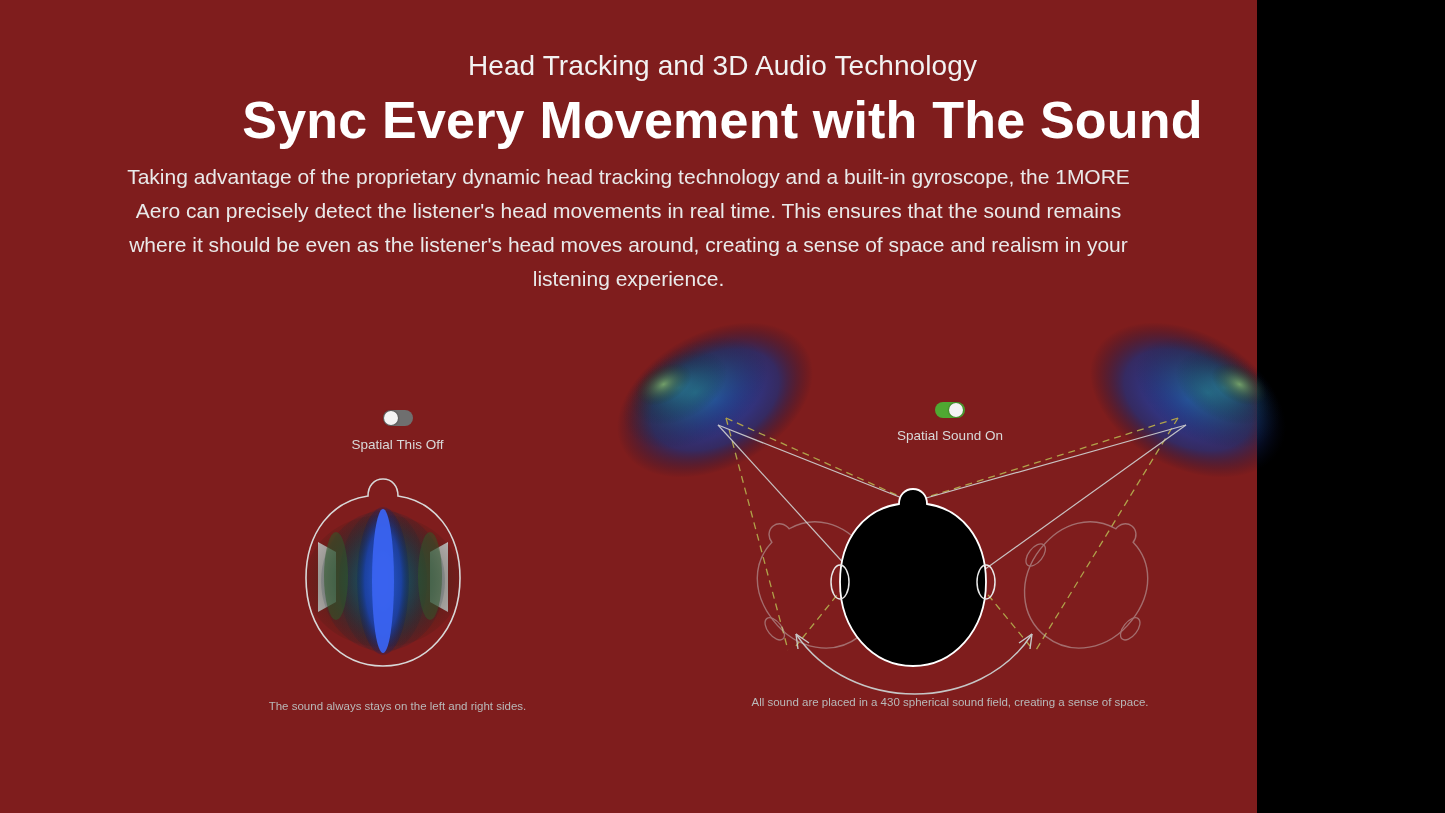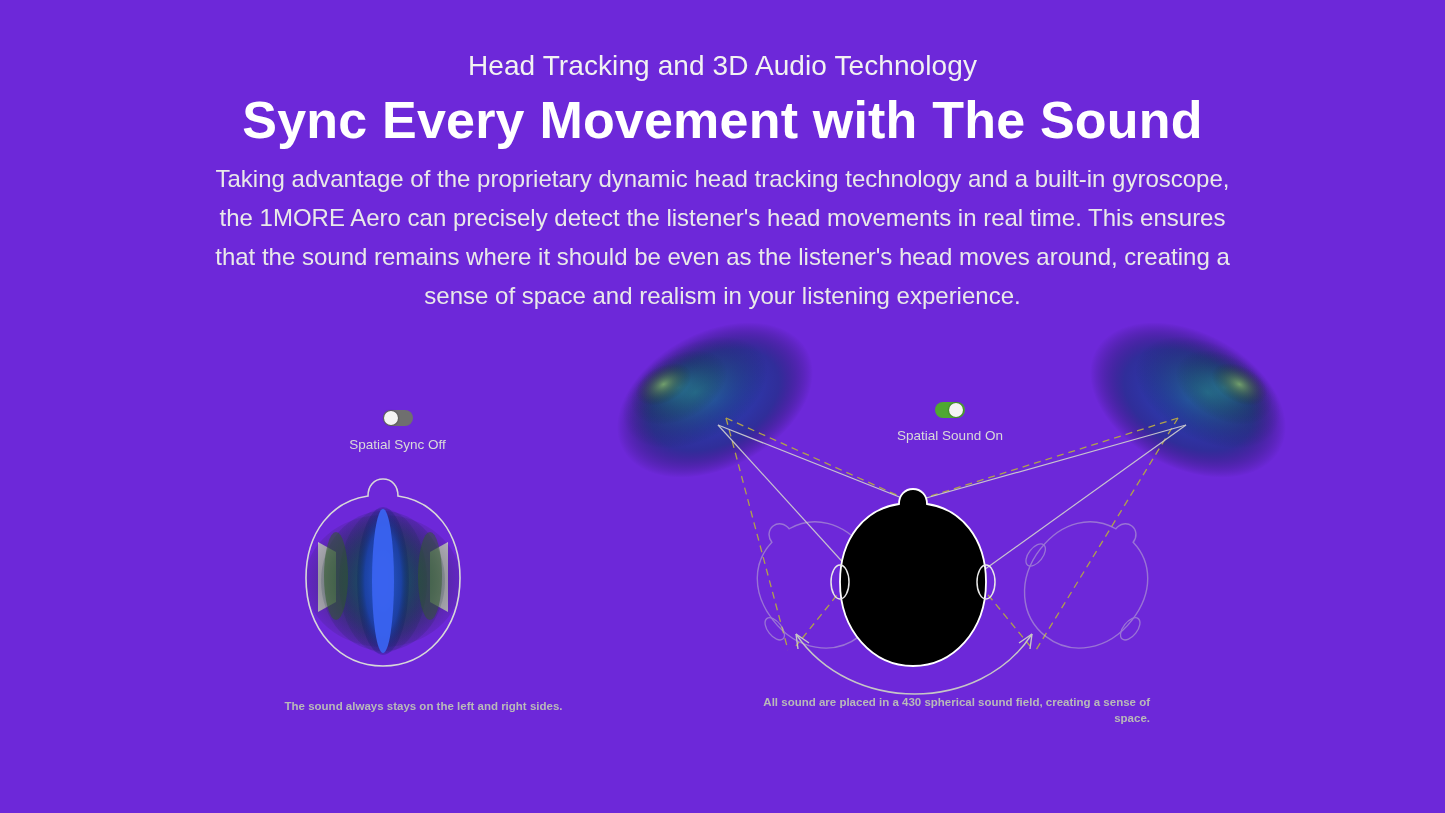--- a/index.html
+++ b/index.html
@@ -3,36 +3,36 @@
 <meta charset="utf-8">
 <title>Head Tracking and 3D Audio Technology</title>
 <style>
   * { margin:0; padding:0; box-sizing:border-box; }
   html, body {
     width:1445px; height:813px;
     background:#000;
     font-family:"Liberation Sans", sans-serif;
     overflow:hidden;
   }
-  .stage { position:relative; width:1445px; height:813px; background:#6d28d9; }
+  .stage { position:relative; width:1257px; height:813px; background:#7f1d1d; }
 
   
   .header { position:absolute; left:0; top:48px; width:1445px; text-align:center; }
   .eyebrow {
     font-size:28px; font-weight:400; color:#f2f2f2;
     letter-spacing:.1px; line-height:1.3;
   }
   .headline {
     font-size:52px; font-weight:700; color:#ffffff;
     letter-spacing:.2px; line-height:1.25; margin-top:4px;
   }
   .intro {
     position:absolute; left:50%; transform:translateX(-50%);
     top:160px; width:1030px; text-align:center;
-    font-size:24px; line-height:1.62; color:#e9e9e9; font-weight:400;
+    font-size:21px; line-height:1.62; color:#e9e9e9; font-weight:400;
   }
 
   
   .panels { position:absolute; left:0; top:290px; width:1445px; height:470px; }
   .panel { position:absolute; top:0; height:470px; }
   .panel-left  { left:140px;  width:515px; }
   .panel-right { left:600px;  width:700px; }
 
   .toggle-wrap { position:absolute; width:100%; text-align:center; }
   .toggle-left  { top:118px; }
@@ -52,22 +52,22 @@
   .switch.off .knob { left:1px; }
   .switch.on  .knob { left:14px; }
 
   .toggle-label {
     margin-top:11px; font-size:13.5px; color:#d9d9d9; font-weight:400;
   }
   .toggle-right .toggle-label { margin-top:10px; }
 
   .caption {
     position:absolute; left:50%; transform:translateX(-50%);
-    text-align:right; font-size:11.5px; line-height:1.42;
-    color:#b9b9b9; font-weight:700; width:330px;
+    text-align:center; font-size:11.5px; line-height:1.42;
+    color:#b9b9b9; font-weight:400; width:330px;
   }
   .caption-left  { top:408px; }
   .caption-right { top:404px; width:400px; }
 
   .art { position:absolute; left:0; top:0; width:100%; height:470px; pointer-events:none; }
 </style>
 </head>
 <body>
 
 <div class="stage">
@@ -122,21 +122,21 @@
 
         <path d="M258,206 c0,-10 -6,-17 -15,-17 c-9,0 -15,7 -15,17
                  c-36,5 -62,36 -62,82 c0,52 34,88 77,88
                  c43,0 77,-36 77,-88 c0,-46 -26,-77 -62,-82 z" fill="none" stroke="#d8d8d8" stroke-width="1.6"></path>
       </svg>
 
       <div class="toggle-wrap toggle-left">
         <span class="switch off">
           <span class="knob"></span>
         </span>
-        <div class="toggle-label">Spatial Sync Off</div>
+        <div class="toggle-label">Spatial This Off</div>
       </div>
 
       <div class="caption caption-left">The sound always stays on the left and right sides.</div>
     </div>
 
     <div class="panel panel-right">
 
       <svg class="art" viewBox="0 0 700 470">
         <defs>
           <radialGradient id="orbBlue" cx="50%" cy="50%" r="50%">

